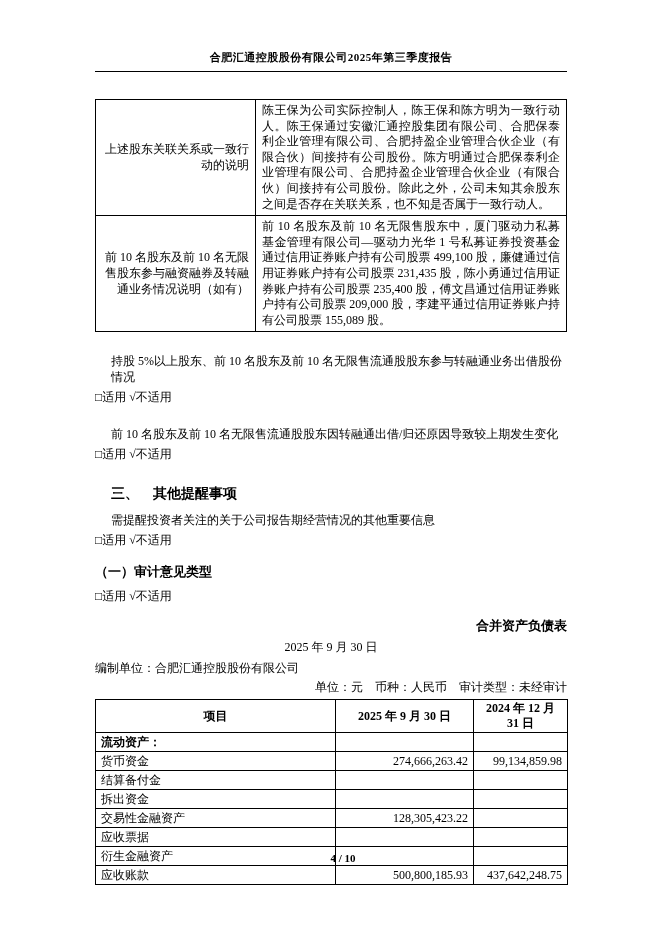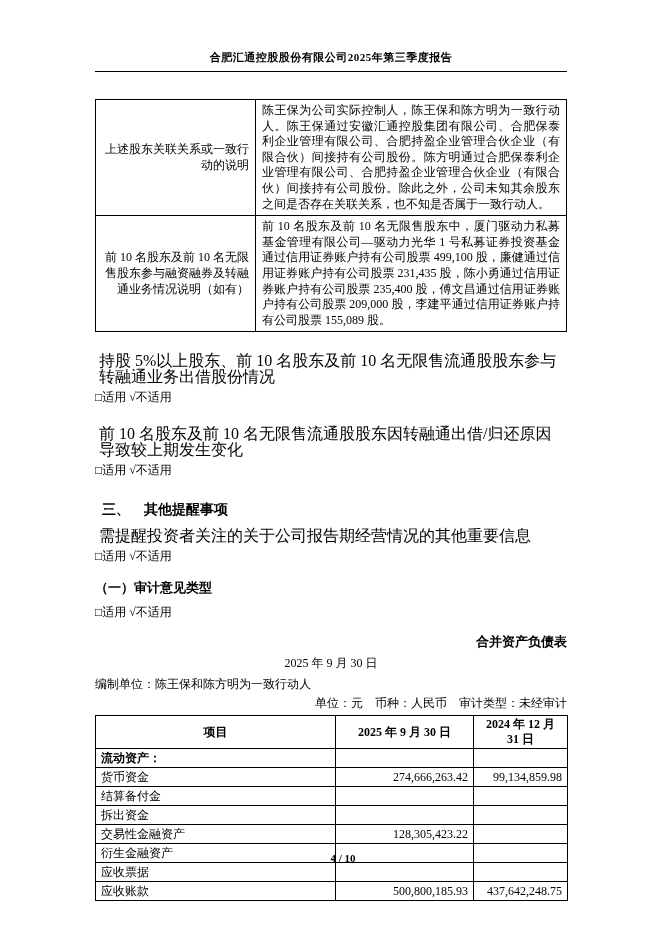--- a/index.html
+++ b/index.html
@@ -13,24 +13,24 @@
   .page { position: absolute; left: 95px; top: 0; width: 472px; }
 
   .doc-header { padding-top: 38px; padding-bottom: 6px; border-bottom: 1px solid #000; text-align: center; }
   .doc-title { font-size: 11px; font-weight: bold; letter-spacing: .5px; margin-top: 12px; }
 
   table.info-table { width: 100%; border-collapse: collapse; margin-top: 27px; font-size: 12px; table-layout: fixed; }
   table.info-table td { border: 1px solid #000; padding: 3px 6px; line-height: 15.6px; vertical-align: middle; }
   td.label-cell { width: 160px; text-align: right; }
   td.content-cell { text-align: justify; }
 
-  .stmt { font-size: 16px; line-height: 16px; margin: 21px 0 0 4px; }
+  .stmt { font-size: 12px; line-height: 16px; margin: 21px 0 0 16px; }
   .applicability { font-size: 12px; line-height: 16px; margin: 4px 0 0 0; }
 
-  .h2 { font-size: 14px; font-weight: bold; margin: 23px 0 0 7px; }
+  .h2 { font-size: 14px; font-weight: bold; margin: 23px 0 0 16px; }
   .h3 { font-size: 13px; font-weight: bold; margin: 15px 0 0 0; }
 
   .bs-title { text-align: right; font-size: 13px; font-weight: bold; margin-top: 13px; }
   .bs-date { text-align: center; font-size: 12px; margin-top: 4px; }
   .bs-prepared { font-size: 12px; margin-top: 4px; }
   .bs-unit { font-size: 12px; text-align: right; margin-top: 2px; }
 
   table.bs-table { width: 100%; border-collapse: collapse; font-size: 12px; margin-top: 3px; table-layout: fixed; }
   table.bs-table th, table.bs-table td { border: 1px solid #000; height: 19px; padding: 1px 5px; line-height: 15px; }
   table.bs-table th { font-weight: bold; text-align: center; }
@@ -72,21 +72,21 @@
   <p class="h2">三、　其他提醒事项</p>
   <p class="stmt" style="margin-top:9px;">需提醒投资者关注的关于公司报告期经营情况的其他重要信息</p>
   <p class="applicability">□适用 √不适用</p>
 
   <p class="h3">（一）审计意见类型</p>
   <p class="applicability" style="margin-top:7px;">□适用 √不适用</p>
 
 
   <div class="bs-title">合并资产负债表</div>
   <div class="bs-date">2025 年 9 月 30 日</div>
-  <div class="bs-prepared">编制单位：陈王保和陈方明为一致行动人</div>
+  <div class="bs-prepared">编制单位：合肥汇通控股股份有限公司</div>
   <div class="bs-unit">单位：元　币种：人民币　审计类型：未经审计</div>
 
   <table class="bs-table">
     <colgroup>
         <col class="c-item">
         <col class="c-2025">
         <col class="c-2024">
       </colgroup>
     <thead>
       <tr>
@@ -115,26 +115,26 @@
         <td class="item">拆出资金</td>
         <td class="num"></td>
         <td class="num"></td>
       </tr>
       <tr>
         <td class="item">交易性金融资产</td>
         <td class="num">128,305,423.22</td>
         <td class="num"></td>
       </tr>
       <tr>
-        <td class="item">衍生金融资产</td>
+        <td class="item">应收票据</td>
         <td class="num"></td>
         <td class="num"></td>
       </tr>
       <tr>
-        <td class="item">应收票据</td>
+        <td class="item">衍生金融资产</td>
         <td class="num"></td>
         <td class="num"></td>
       </tr>
       <tr>
         <td class="item">应收账款</td>
         <td class="num">500,800,185.93</td>
         <td class="num">437,642,248.75</td>
       </tr>
     </tbody>
   </table>

